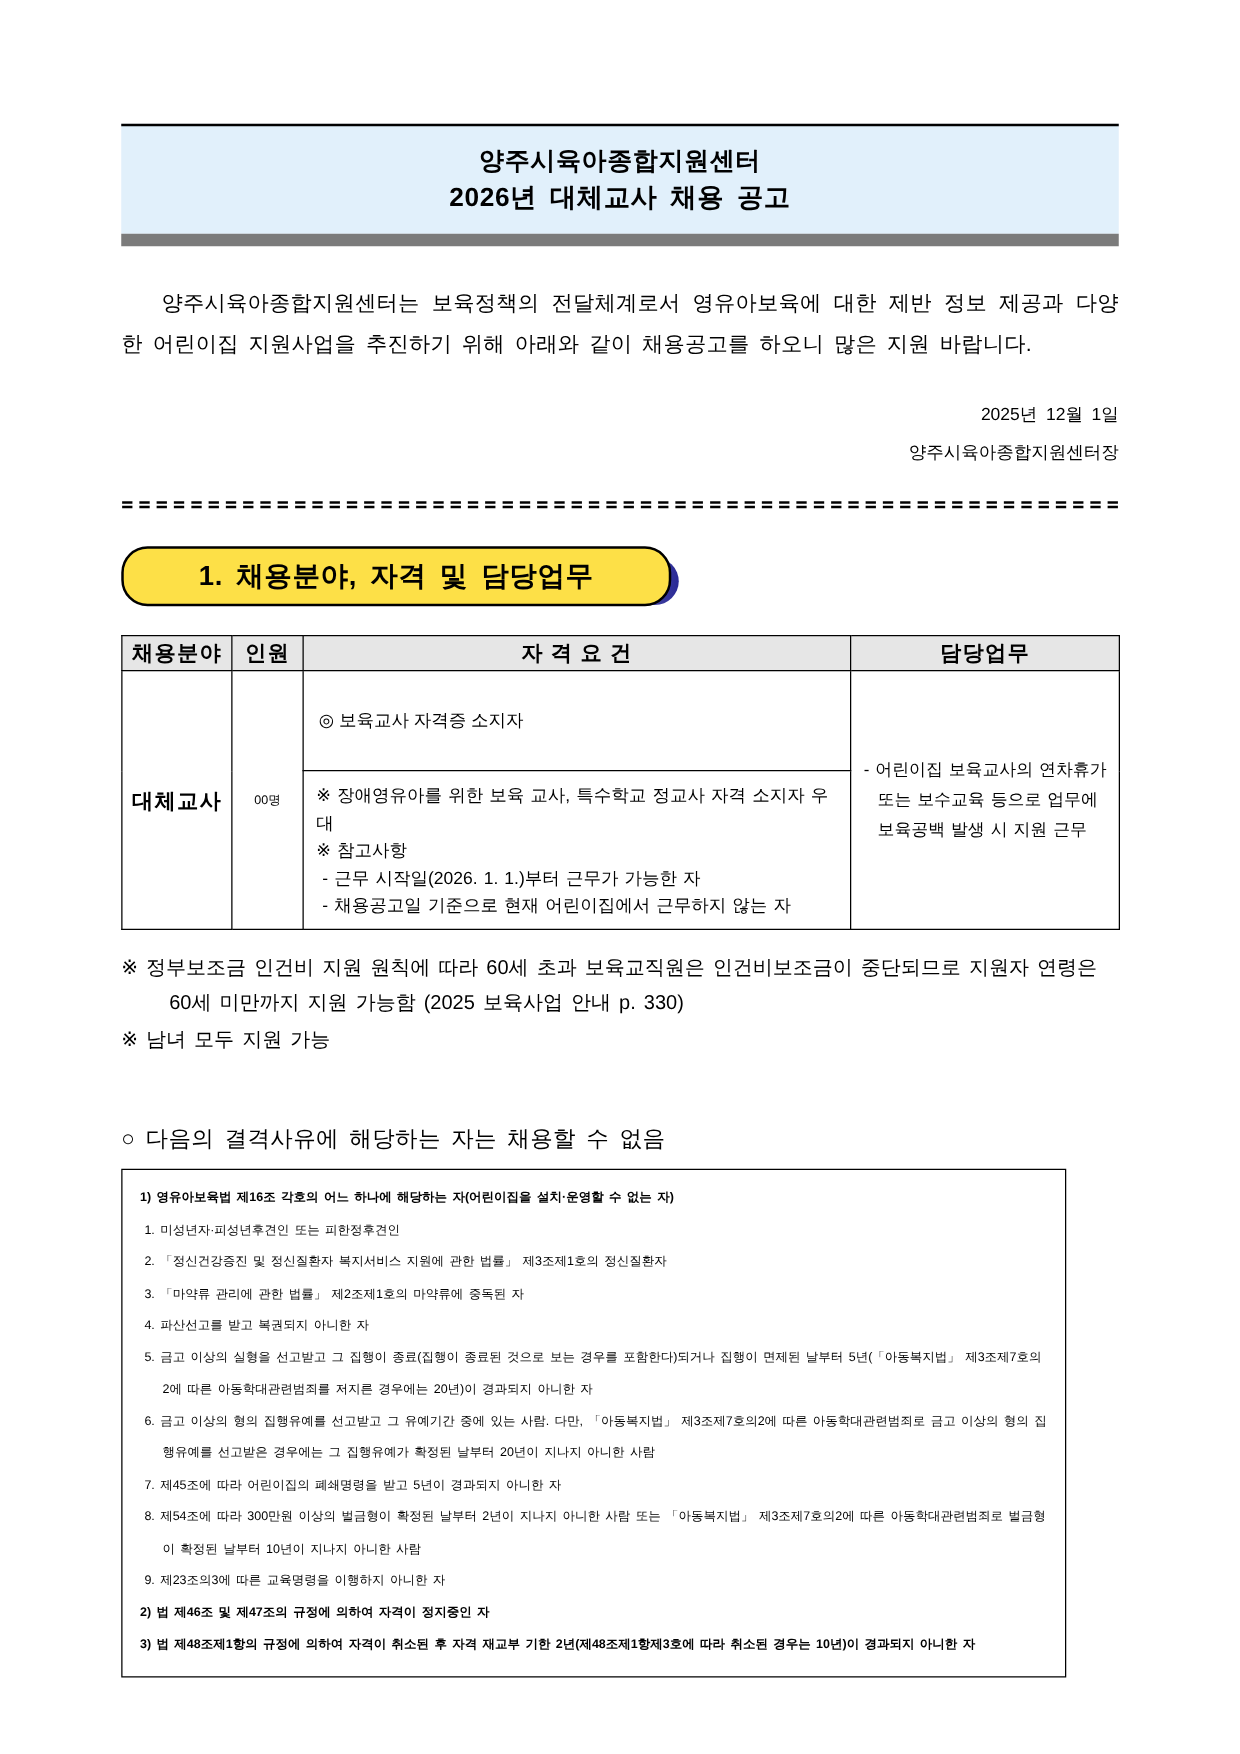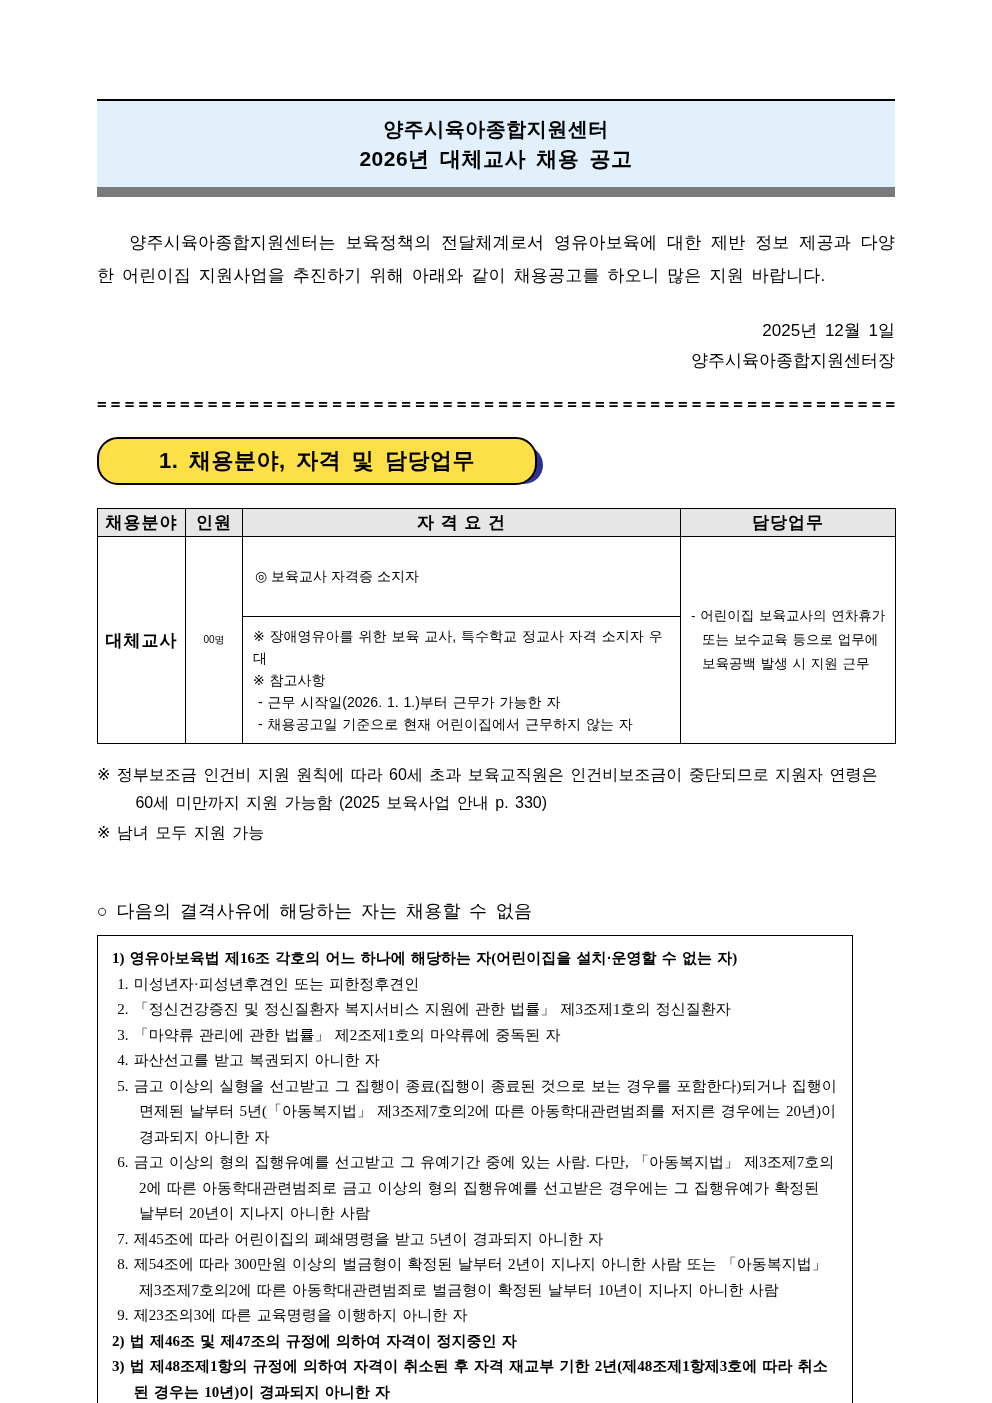--- a/index.html
+++ b/index.html
@@ -63,21 +63,21 @@
     text-align:justify;
     text-indent:1.9em;
     word-spacing:3px;
     letter-spacing:0.2px;
   }
 
   
   .dateblock{
     margin-top:24px;
     text-align:right;
-    font-size:17px;
+    font-size:14px;
     line-height:30px;
     word-spacing:3px;
   }
 
   
   .separator{
     margin-top:18px;
     font-family:"DejaVu Sans Mono","Liberation Mono",monospace;
     font-size:16px;
     font-weight:bold;
@@ -193,26 +193,25 @@
     word-spacing:3px;
     letter-spacing:0.3px;
   }
   .disq-box{
     margin-top:12px;
     width:756px;
     border:1.5px solid #000;
     padding:10px 14px 12px 14px;
   }
   .disq-box .item{
-    font-size:15px;
+    font-size:10px;
     line-height:25.5px;
     padding-left:1.45em;
     text-indent:-1.45em;
     word-spacing:1.5px;
-    font-family:Liberation Serif, serif;
   }
   .disq-box .item.b{font-weight:bold;}
   .disq-box .item.sub{margin-left:0.35em;}
 </style>
 </head>
 <body>
 
 <div class="page">
   <div class="content">
 

